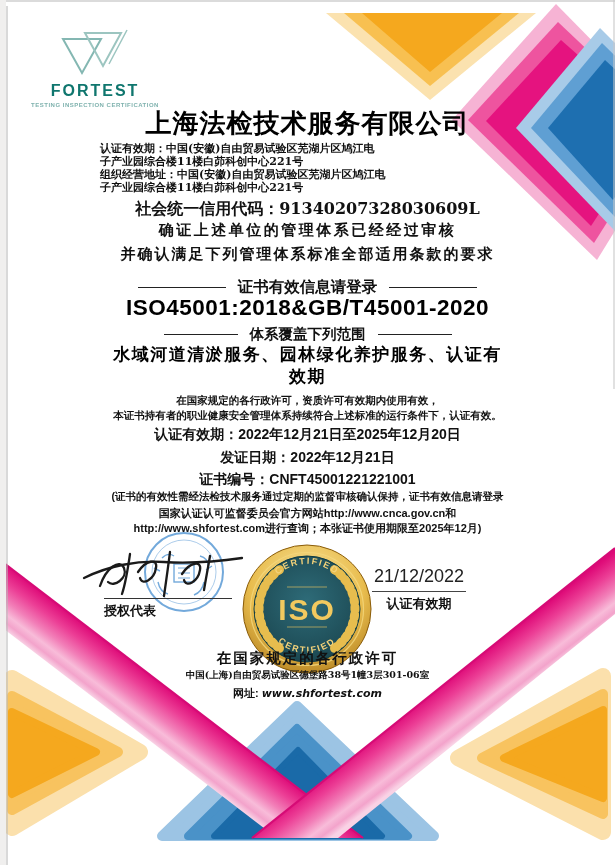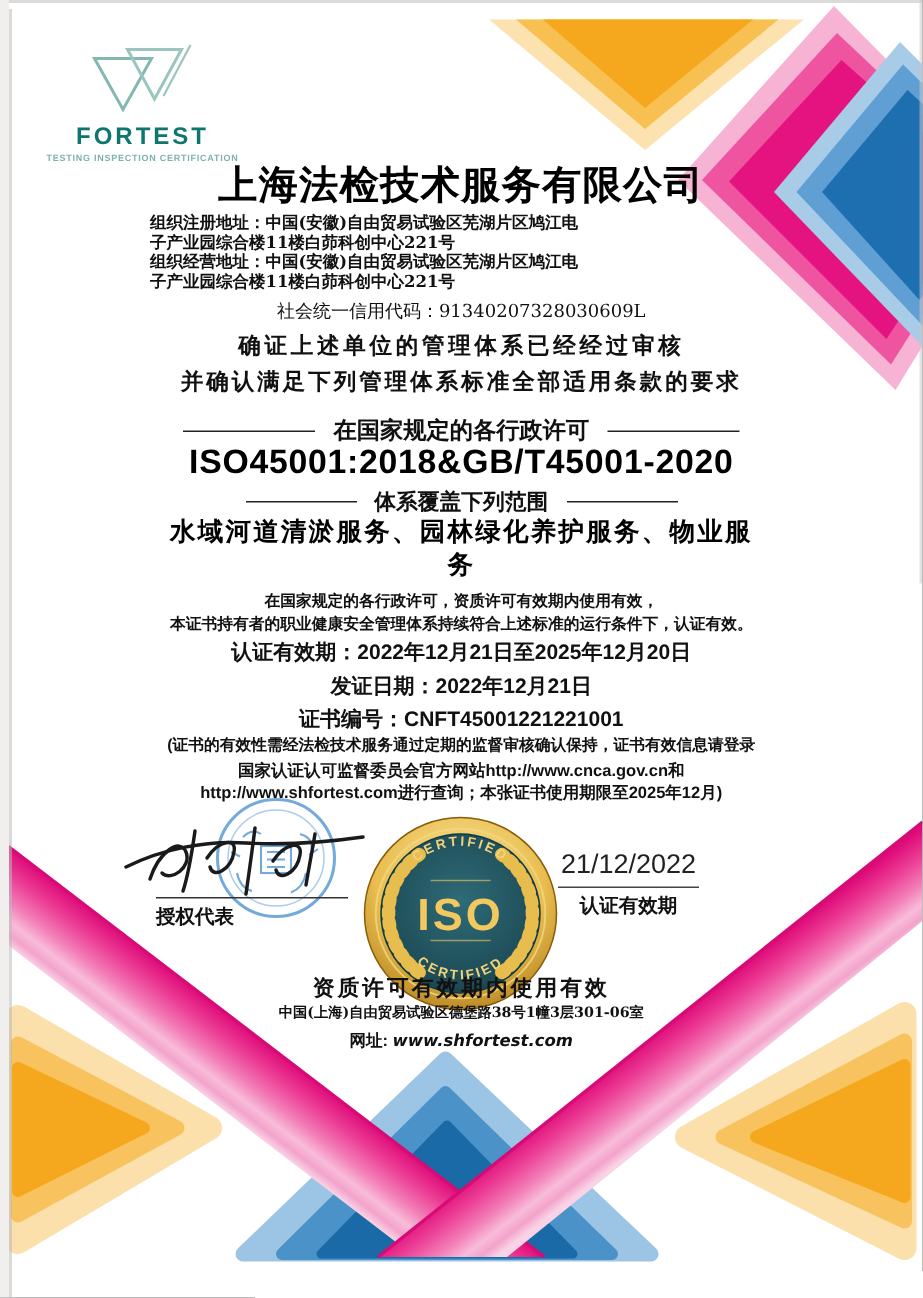--- a/index.html
+++ b/index.html
@@ -13,21 +13,21 @@
   .scan-left{top:0;left:0;width:6px;height:100%;background:#f0efee;}
   .scan-left-line{top:6px;left:6px;width:2px;height:100%;background:#b9b9b9;opacity:.55;}
   .scan-right-line{top:0;right:0;width:2px;height:45%;background:#c9c9c9;opacity:.55;}
   
   .logo{left:30px;top:28px;width:130px;text-align:center;}
   .logo .brand{font-size:16px;font-weight:800;letter-spacing:2px;color:#0f766e;margin-top:2px;}
   .logo .tagline{font-size:6px;font-weight:700;letter-spacing:.5px;color:#7fb2ae;margin-top:2px;}
   
   .title{top:106px;font-size:26px;font-weight:900;letter-spacing:1px;color:#000;}
   .addr{left:100px;top:142px;width:440px;font-size:11px;line-height:13px;font-weight:600;color:#111;}
-  .credit{top:199px;font-size:12px;font-weight:400;}
+  .credit{top:199px;font-size:16px;font-weight:700;}
   .stmt1{top:221px;font-size:15px;font-weight:600;letter-spacing:2.5px;}
   .stmt2{top:245px;font-size:15px;font-weight:600;letter-spacing:2px;}
   .hdgrow{display:flex;align-items:center;justify-content:center;}
   .hline{width:88px;border-top:1.6px solid #222;}
   .hdg1{top:277px;font-size:15.5px;font-weight:800;}
   .hdg1 span{margin:0 12px;}
   .standard{top:295px;font-size:22.5px;font-weight:900;letter-spacing:.5px;color:#000;}
   .hdg2{top:325px;font-size:14.5px;font-weight:800;}
   .hdg2 .hline{width:74px;}
   .hdg2 span{margin:0 12px;}
@@ -126,42 +126,42 @@
       <polygon points="26,5 62,5 44,38" fill="none" stroke="#9cc5c0" stroke-width="2"></polygon>
       <line x1="68" y1="2" x2="50" y2="36" stroke="#9cc5c0" stroke-width="1.5"></line>
     </svg>
     <div class="brand">FORTEST</div>
     <div class="tagline">TESTING INSPECTION CERTIFICATION</div>
   </div>
 
   <div class="abs ctr title z2">上海法检技术服务有限公司</div>
 
   <div class="abs addr kai z2">
-    <div>组织注册地址：中国(安徽)自由贸易试验区芜湖片区鸠江电</div>
+    <div>认证有效期：中国(安徽)自由贸易试验区芜湖片区鸠江电</div>
     <div>子产业园综合楼11楼白茆科创中心221号</div>
     <div>组织经营地址：中国(安徽)自由贸易试验区芜湖片区鸠江电</div>
     <div>子产业园综合楼11楼白茆科创中心221号</div>
   </div>
 
   <div class="abs ctr credit kai z2">社会统一信用代码：91340207328030609L</div>
   <div class="abs ctr stmt1 kai z2">确证上述单位的管理体系已经经过审核</div>
   <div class="abs ctr stmt2 kai z2">并确认满足下列管理体系标准全部适用条款的要求</div>
 
   <div class="abs ctr hdg1 hdgrow z2">
     <i class="hline"></i>
-    <span>在国家规定的各行政许可</span>
+    <span>证书有效信息请登录</span>
     <i class="hline"></i>
   </div>
   <div class="abs ctr standard z2">ISO45001:2018&amp;GB/T45001-2020</div>
   <div class="abs ctr hdg2 hdgrow z2">
     <i class="hline"></i>
     <span>体系覆盖下列范围</span>
     <i class="hline"></i>
   </div>
-  <div class="abs scope z2">水域河道清淤服务、园林绿化养护服务、物业服务</div>
+  <div class="abs scope z2">水域河道清淤服务、园林绿化养护服务、认证有效期</div>
 
   <div class="abs ctr note1 z2">在国家规定的各行政许可，资质许可有效期内使用有效，</div>
   <div class="abs ctr note2 z2">本证书持有者的职业健康安全管理体系持续符合上述标准的运行条件下，认证有效。</div>
   <div class="abs ctr validity z2">认证有效期：2022年12月21日至2025年12月20日</div>
   <div class="abs ctr issued z2">发证日期：2022年12月21日</div>
   <div class="abs ctr certno z2">证书编号：CNFT45001221221001</div>
   <div class="abs ctr fn1 z2">(证书的有效性需经法检技术服务通过定期的监督审核确认保持，证书有效信息请登录</div>
   <div class="abs ctr fn2 z2">国家认证认可监督委员会官方网站http://www.cnca.gov.cn和</div>
   <div class="abs ctr fn3 z2">http://www.shfortest.com进行查询；本张证书使用期限至2025年12月)</div>
 
@@ -219,20 +219,20 @@
     </text>
     <text x="66" y="77" text-anchor="middle" font-family="Liberation Sans, DejaVu Sans, sans-serif" font-size="30" font-weight="900" letter-spacing="2" fill="#f2c95f">ISO</text>
     <line x1="46" y1="44" x2="86" y2="44" stroke="#f2c95f" stroke-width="1" opacity="0.6"></line>
     <line x1="46" y1="84" x2="86" y2="84" stroke="#f2c95f" stroke-width="1" opacity="0.6"></line>
   </svg>
 
   <div class="abs app-date z2">21/12/2022</div>
   <div class="abs app-line z2"></div>
   <div class="abs app-label z2">认证有效期</div>
 
-  <div class="abs ctr issuer-name kai z2">资质许可有效期内使用有效</div>
+  <div class="abs ctr issuer-name kai z2">在国家规定的各行政许可</div>
   <div class="abs ctr issuer-addr kai z2">中国(上海)自由贸易试验区德堡路38号1幢3层301-06室</div>
   <div class="abs ctr website z2">
     <span>网址:</span>
     <span class="url">www.shfortest.com</span>
   </div>
 
 </div>
 
 </body></html>

